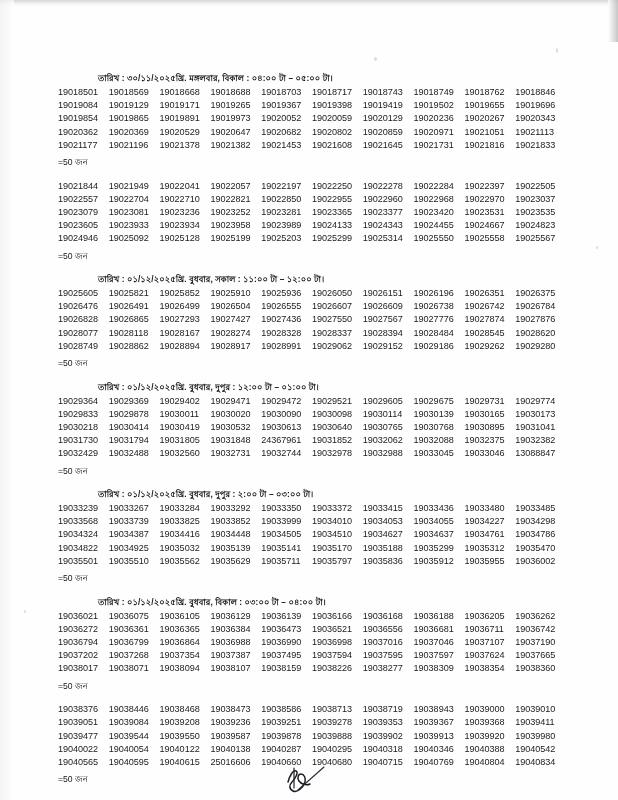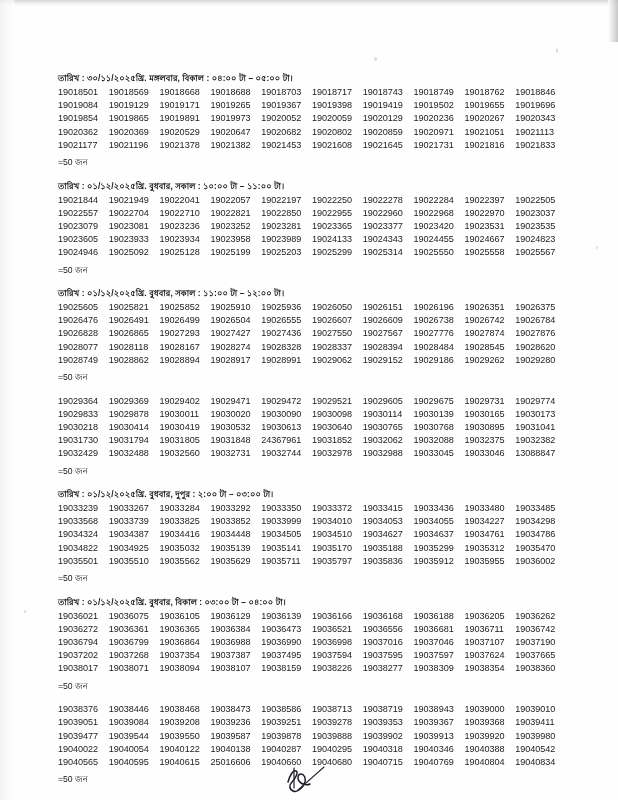--- a/index.html
+++ b/index.html
@@ -61,20 +61,21 @@
   }
 
   .block-header {
     font-size: 8.3px;
     font-weight: bold;
     letter-spacing: .1px;
     line-height: 13px;
     margin-bottom: 1px;
     white-space: nowrap;
     color: #121314;
+    margin-left: 40px;
   }
 
   .roll-grid {
     display: grid;
     grid-template-columns: repeat(10, 1fr);
     column-gap: 0px;
     row-gap: 0px;
   }
 
   .roll {
@@ -176,21 +177,20 @@
           <div class="roll">19021453</div>
           <div class="roll">19021608</div>
           <div class="roll">19021645</div>
           <div class="roll">19021731</div>
           <div class="roll">19021816</div>
           <div class="roll">19021833</div>
         </div>
         <div class="block-total">=50 জন</div>
       </div>
       <div class="block">
-        <div class="block-header">তারিখ : ০১/১২/২০২৫খ্রি. বুধবার, সকাল : ১০:০০ টা – ১১:০০ টা।</div>
         <div class="roll-grid">
           <div class="roll">19021844</div>
           <div class="roll">19021949</div>
           <div class="roll">19022041</div>
           <div class="roll">19022057</div>
           <div class="roll">19022197</div>
           <div class="roll">19022250</div>
           <div class="roll">19022278</div>
           <div class="roll">19022284</div>
           <div class="roll">19022397</div>
@@ -288,20 +288,21 @@
           <div class="roll">19028991</div>
           <div class="roll">19029062</div>
           <div class="roll">19029152</div>
           <div class="roll">19029186</div>
           <div class="roll">19029262</div>
           <div class="roll">19029280</div>
         </div>
         <div class="block-total">=50 জন</div>
       </div>
       <div class="block">
+        <div class="block-header">তারিখ : ০১/১২/২০২৫খ্রি. বুধবার, দুপুর : ১২:০০ টা – ০১:০০ টা।</div>
         <div class="roll-grid">
           <div class="roll">19029364</div>
           <div class="roll">19029369</div>
           <div class="roll">19029402</div>
           <div class="roll">19029471</div>
           <div class="roll">19029472</div>
           <div class="roll">19029521</div>
           <div class="roll">19029605</div>
           <div class="roll">19029675</div>
           <div class="roll">19029731</div>

